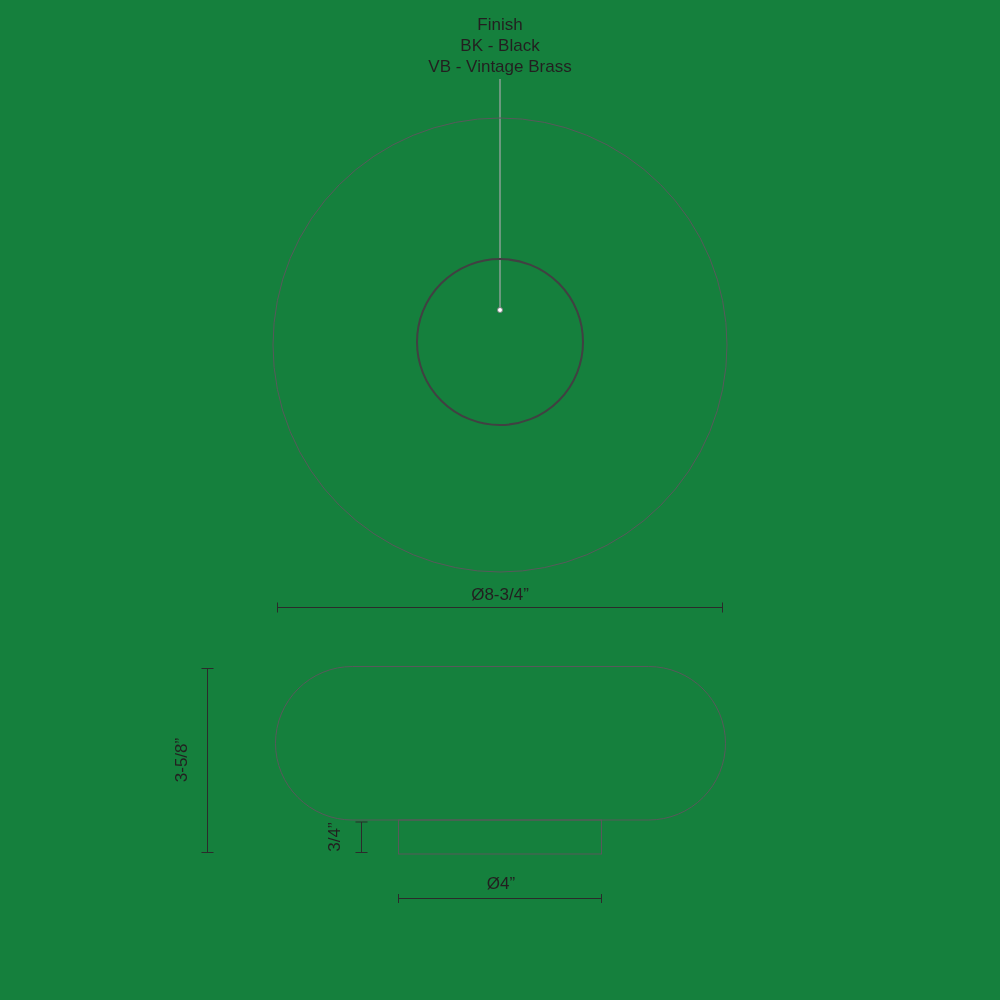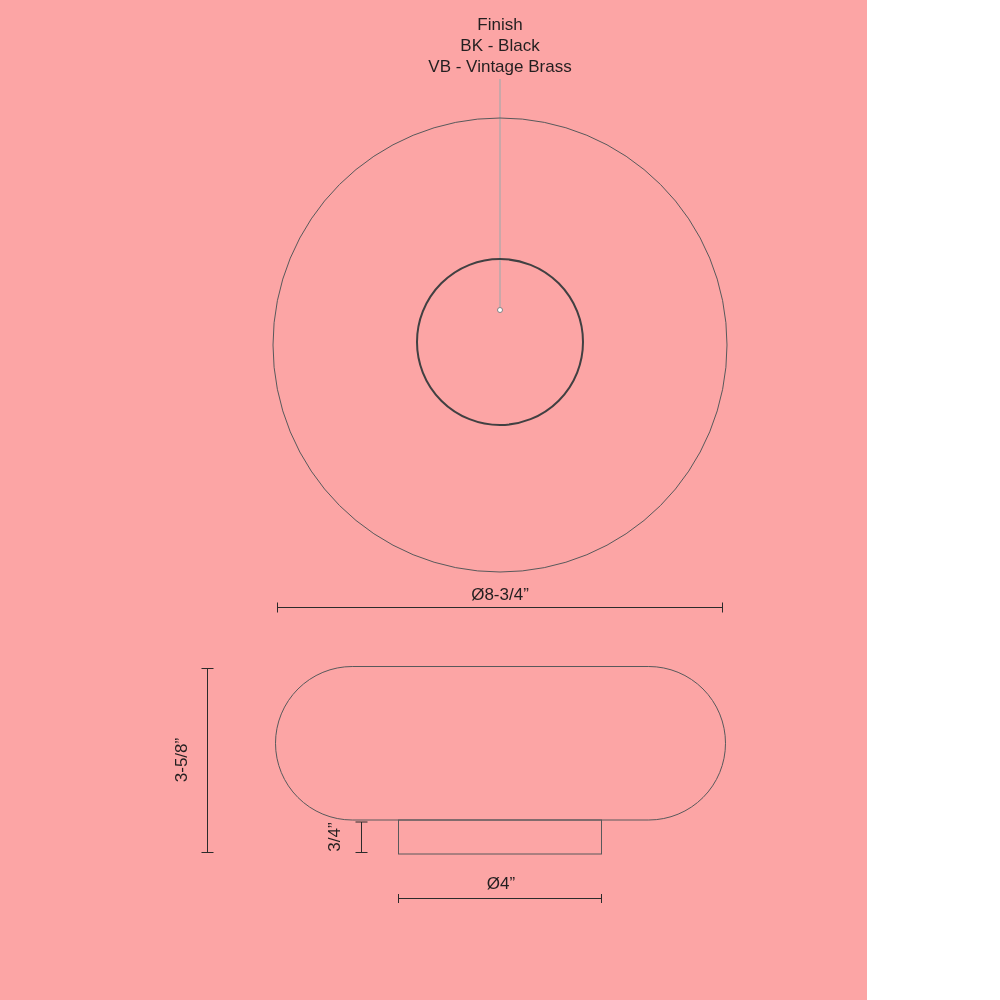--- a/index.html
+++ b/index.html
@@ -3,23 +3,23 @@
 <meta charset="utf-8">
 <style>
   html, body {
     margin: 0;
     padding: 0;
     background: #ffffff;
     font-family: "Liberation Sans", "DejaVu Sans", sans-serif;
   }
   .canvas {
     position: relative;
-    width: 867px;
+    width: 1000px;
     height: 1000px;
-    background: #fca5a5;
+    background: #15803d;
     overflow: hidden;
   }
   svg { display: block; }
   .t {
     fill: #231f20;
     font-family: "Liberation Sans", "DejaVu Sans", sans-serif;
     font-size: 17px;
     text-anchor: middle;
   }
   .outline {

